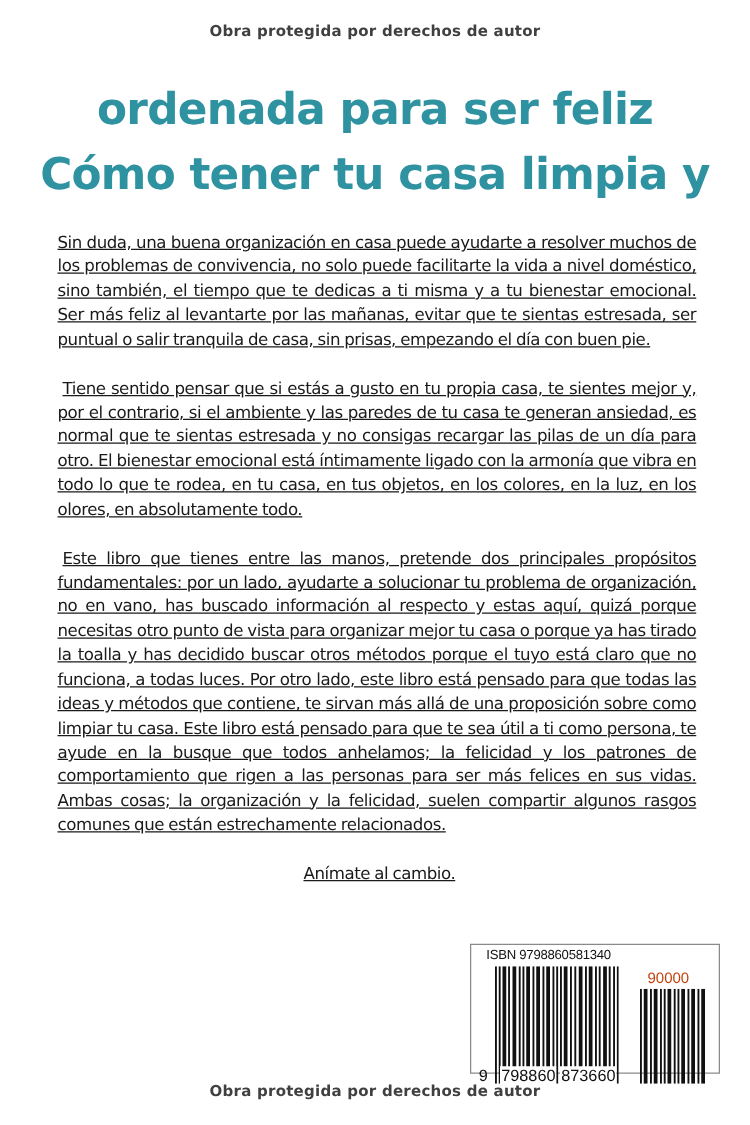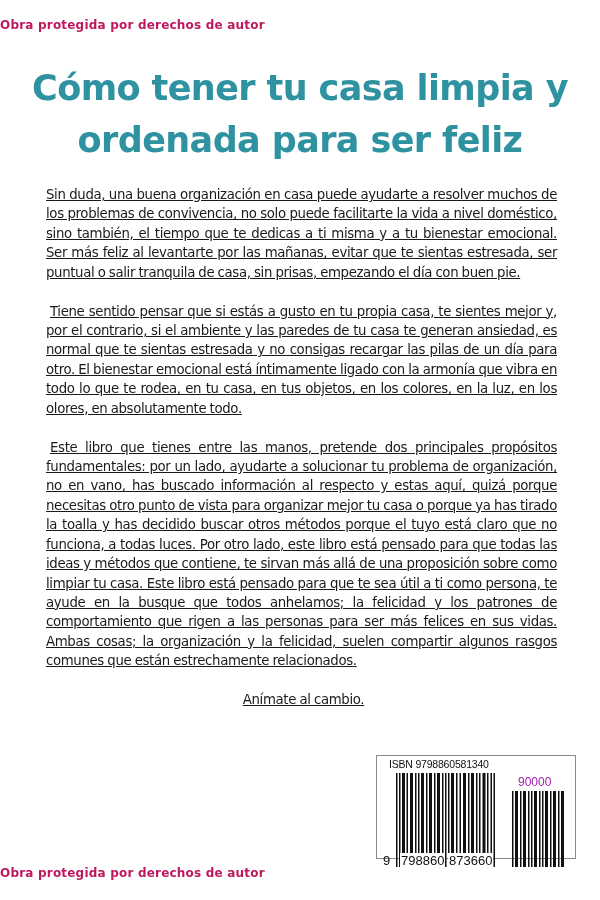--- a/index.html
+++ b/index.html
@@ -11,24 +11,25 @@
     width: 600px;
     height: 900px;
     position: relative;
     overflow: hidden;
     font-family: "DejaVu Sans", sans-serif;
   }
   .watermark {
     position: absolute;
     left: 0;
     width: 600px;
+    text-align: center;
     font-family: "DejaVu Sans", sans-serif;
     font-weight: bold;
     font-size: 12px;
-    color: #be185d;
+    color: #404040;
     letter-spacing: 0.2px;
     z-index: 5;
   }
   .watermark.top { top: 18px; }
   .watermark.bottom { top: 866px; }
 
   .title {
     position: absolute;
     top: 62px;
     left: 0;
@@ -81,21 +82,21 @@
     font-size: 10.5px;
     color: #111;
     letter-spacing: -0.2px;
   }
   .addon-label {
     position: absolute;
     left: 141px;
     top: 19px;
     font-family: "Liberation Sans", sans-serif;
     font-size: 12px;
-    color: #a21caf;
+    color: #c2410c;
   }
   .bars-main {
     position: absolute;
     left: 19px;
     top: 17px;
     width: 99px;
     height: 94px;
   }
   .bars-addon {
     position: absolute;
@@ -117,22 +118,22 @@
   .digits.lead { left: 5px; background: transparent; }
   .digits.left { left: 23px; }
   .digits.right { left: 71px; }
 </style>
 </head>
 <body>
 
 <div class="watermark top">Obra protegida por derechos de autor</div>
 
 <div class="title">
+  <div>ordenada para ser feliz</div>
   <div>Cómo tener tu casa limpia y</div>
-  <div>ordenada para ser feliz</div>
 </div>
 
 <div class="body-text">
   <p>Sin duda, una buena organización en casa puede ayudarte a resolver muchos de los problemas de convivencia, no solo puede facilitarte la vida a nivel doméstico, sino también, el tiempo que te dedicas a ti misma y a tu bienestar emocional. Ser más feliz al levantarte por las mañanas, evitar que te sientas estresada, ser puntual o salir tranquila de casa, sin prisas, empezando el día con buen pie.</p>
   <p class="indent">Tiene sentido pensar que si estás a gusto en tu propia casa, te sientes mejor y, por el contrario, si el ambiente y las paredes de tu casa te generan ansiedad, es normal que te sientas estresada y no consigas recargar las pilas de un día para otro. El bienestar emocional está íntimamente ligado con la armonía que vibra en todo lo que te rodea, en tu casa, en tus objetos, en los colores, en la luz, en los olores, en absolutamente todo.</p>
   <p class="indent">Este libro que tienes entre las manos, pretende dos principales propósitos fundamentales: por un lado, ayudarte a solucionar tu problema de organización, no en vano, has buscado información al respecto y estas aquí, quizá porque necesitas otro punto de vista para organizar mejor tu casa o porque ya has tirado la toalla y has decidido buscar otros métodos porque el tuyo está claro que no funciona, a todas luces. Por otro lado, este libro está pensado para que todas las ideas y métodos que contiene, te sirvan más allá de una proposición sobre como limpiar tu casa. Este libro está pensado para que te sea útil a ti como persona, te ayude en la busque que todos anhelamos; la felicidad y los patrones de comportamiento que rigen a las personas para ser más felices en sus vidas. Ambas cosas; la organización y la felicidad, suelen compartir algunos rasgos comunes que están estrechamente relacionados.</p>
   <p class="indent last-only">Anímate al cambio.</p>
 </div>
 
 <div class="barcode-box">

